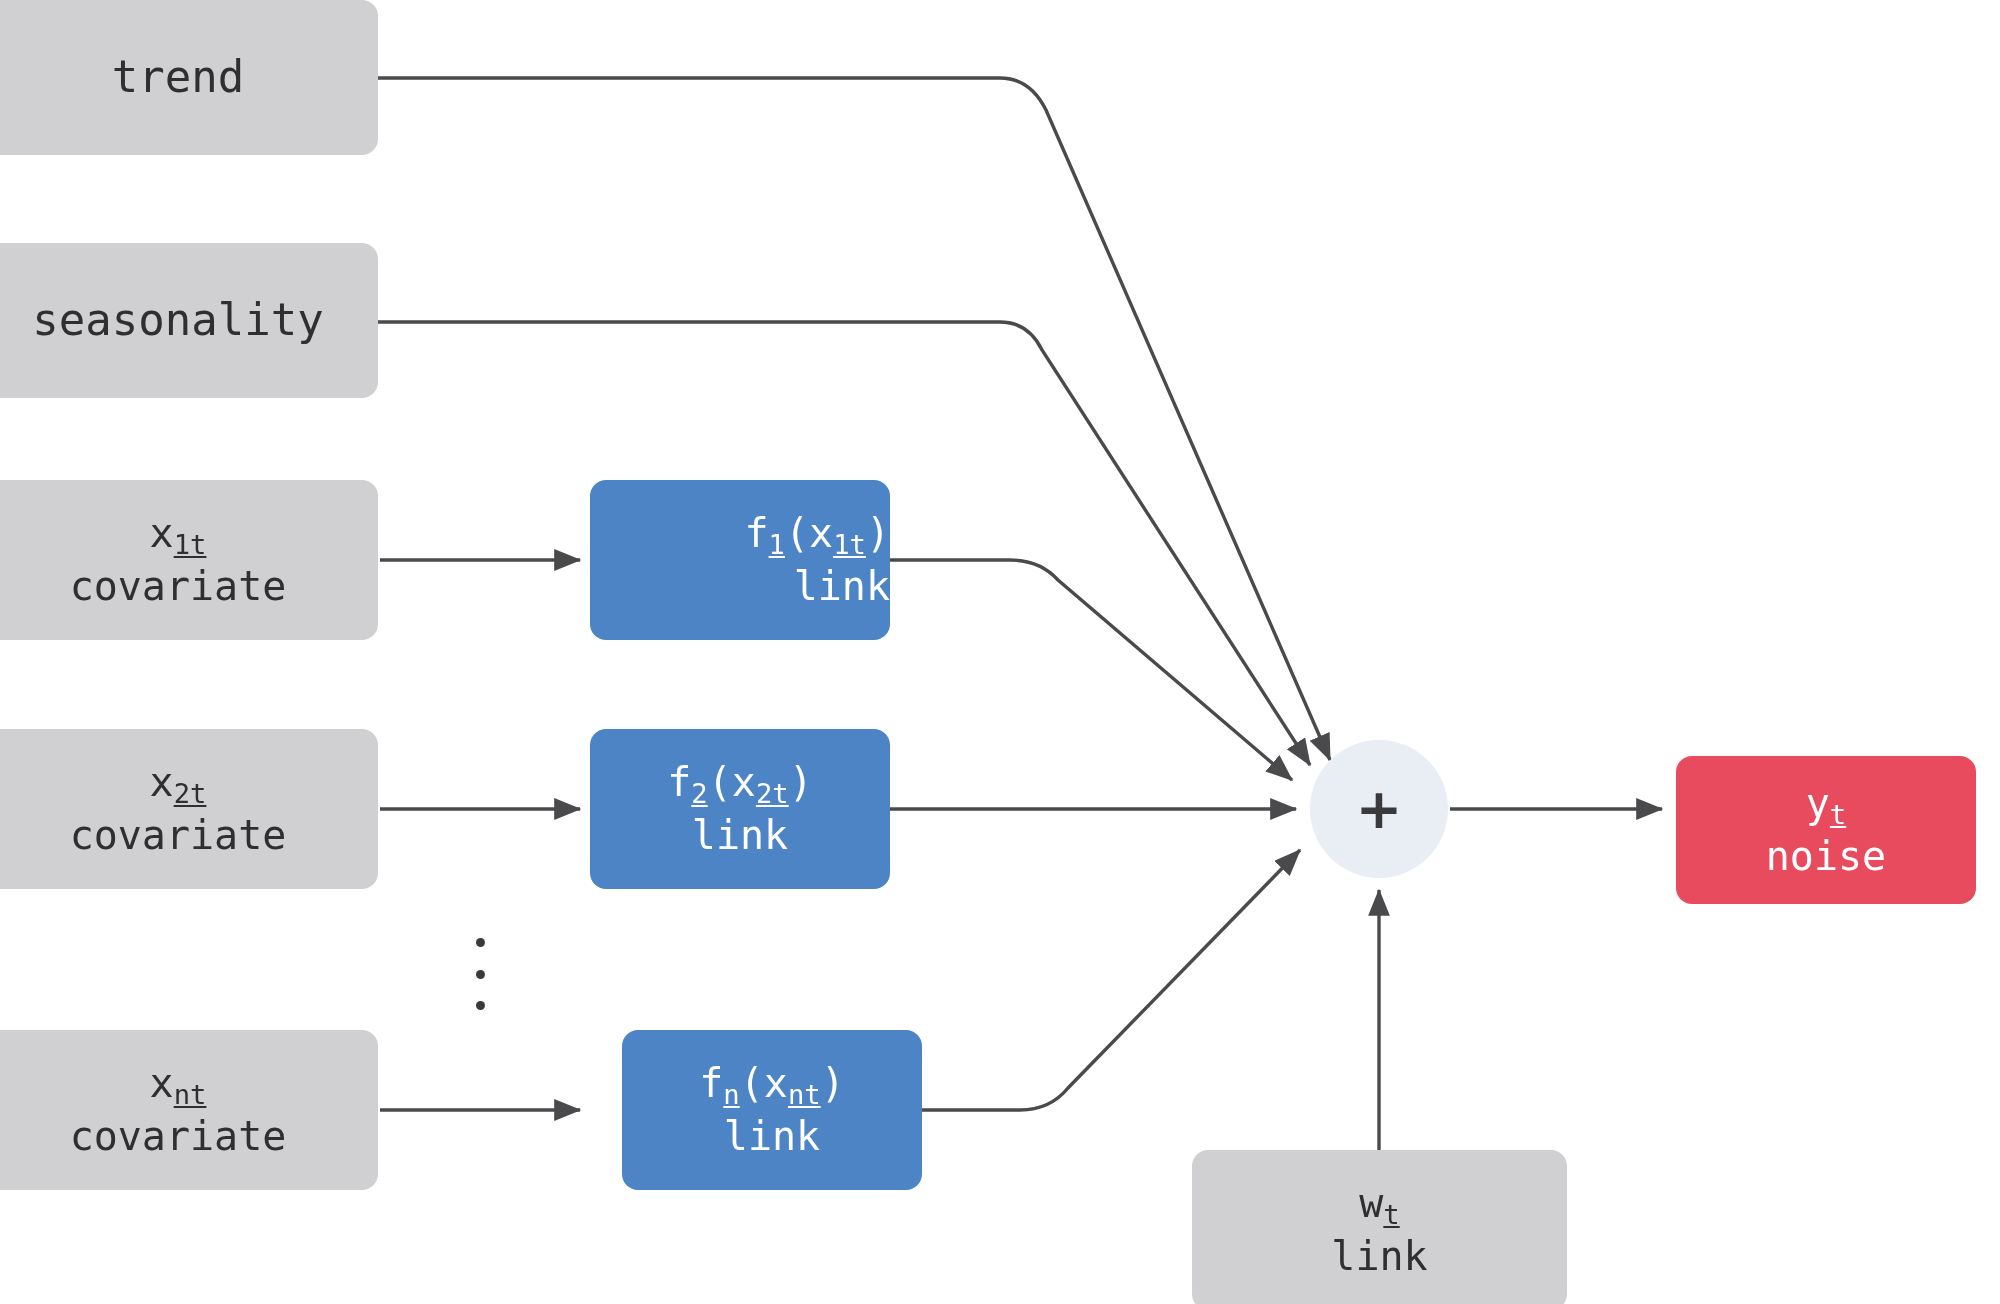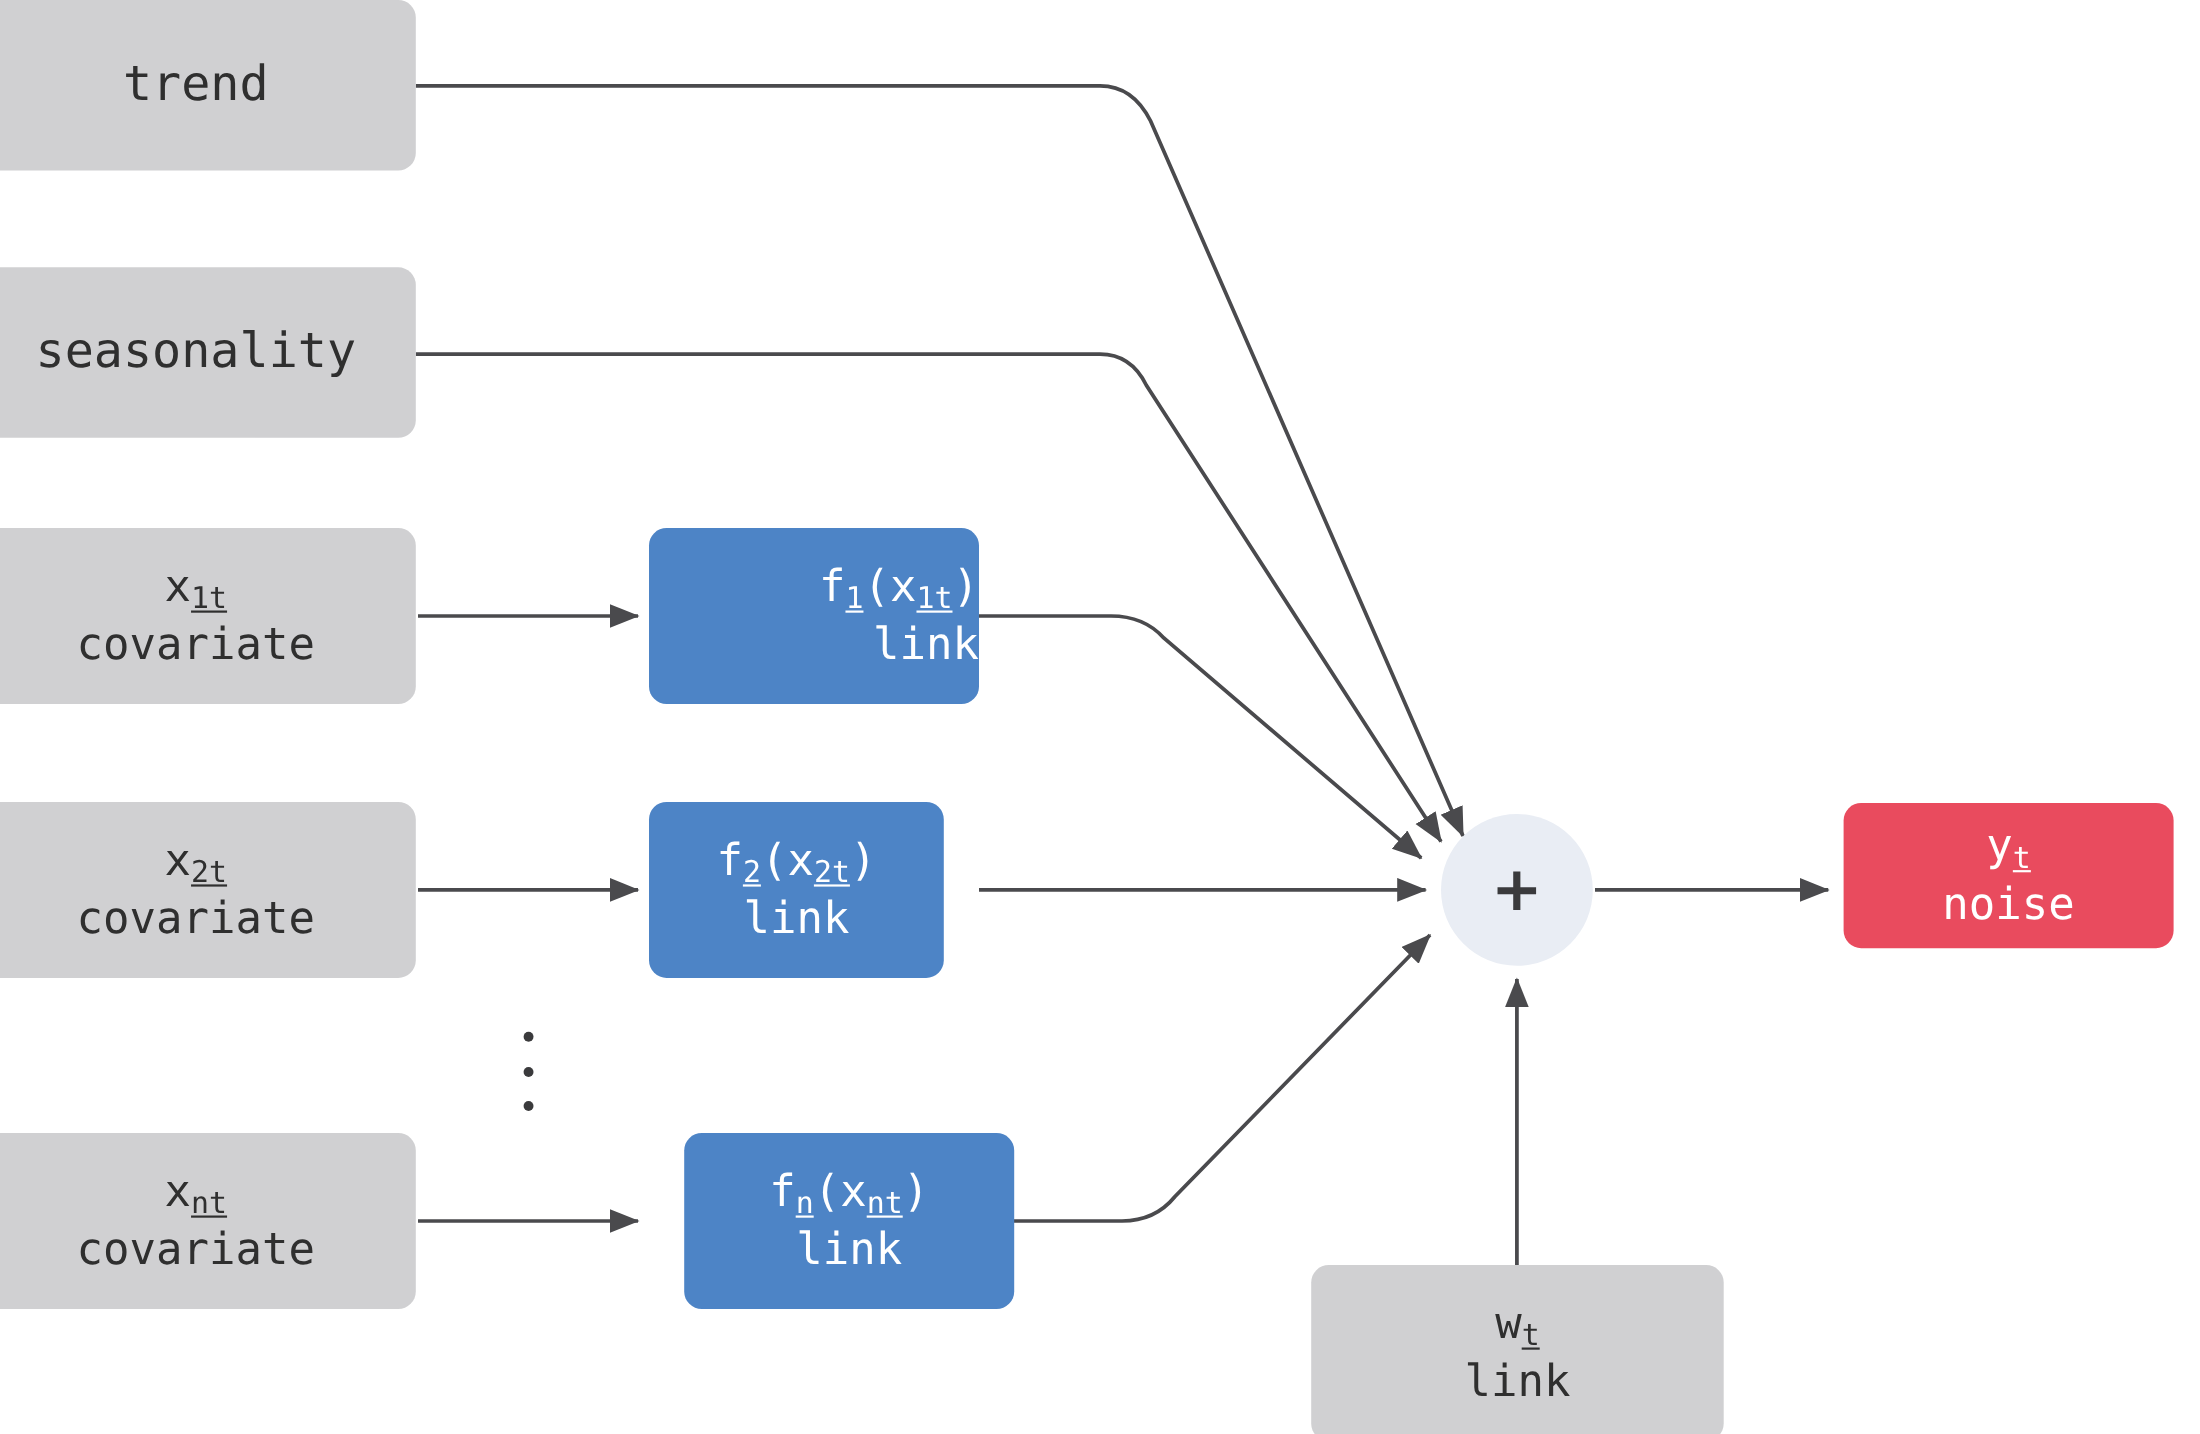--- a/index.html
+++ b/index.html
@@ -163,21 +163,21 @@
     <div class="line2">covariate</div>
   </div>
 
   <div class="node node-blue" style="left:590px; top:480px; width:300px; height:160px;align-items:flex-end;">
     <div class="line1">
       <span>f</span><sub>1</sub><span>(</span><span>x</span><sub>1t</sub><span>)</span>
     </div>
     <div class="line2">link</div>
   </div>
 
-  <div class="node node-blue" style="left:590px; top:729px; width:268px; height:160px;">
+  <div class="node node-blue" style="left:590px; top:729px; width:300px; height:160px;">
     <div class="line1">
       <span>f</span><sub>2</sub><span>(</span><span>x</span><sub>2t</sub><span>)</span>
     </div>
     <div class="line2">link</div>
   </div>
 
   <div class="node node-blue" style="left:590px; top:1030px; width:300px; height:160px;margin-left:32px;">
     <div class="line1">
       <span>f</span><sub>n</sub><span>(</span><span>x</span><sub>nt</sub><span>)</span>
     </div>
@@ -194,20 +194,20 @@
     <div class="plus">+</div>
   </div>
 
   <div class="node node-gray" style="left:1192px; top:1150px; width:375px; height:160px;">
     <div class="line1">
       <span>w</span><sub>t</sub>
     </div>
     <div class="line2">link</div>
   </div>
 
-  <div class="node node-red" style="left:1676px; top:730px; width:300px; height:132px;">
+  <div class="node node-red" style="left:1676px; top:756px; width:300px; height:148px;">
     <div class="line1">
       <span>y</span><sub>t</sub>
     </div>
     <div class="line2">noise</div>
   </div>
 
 </div>
 
 </body></html>

